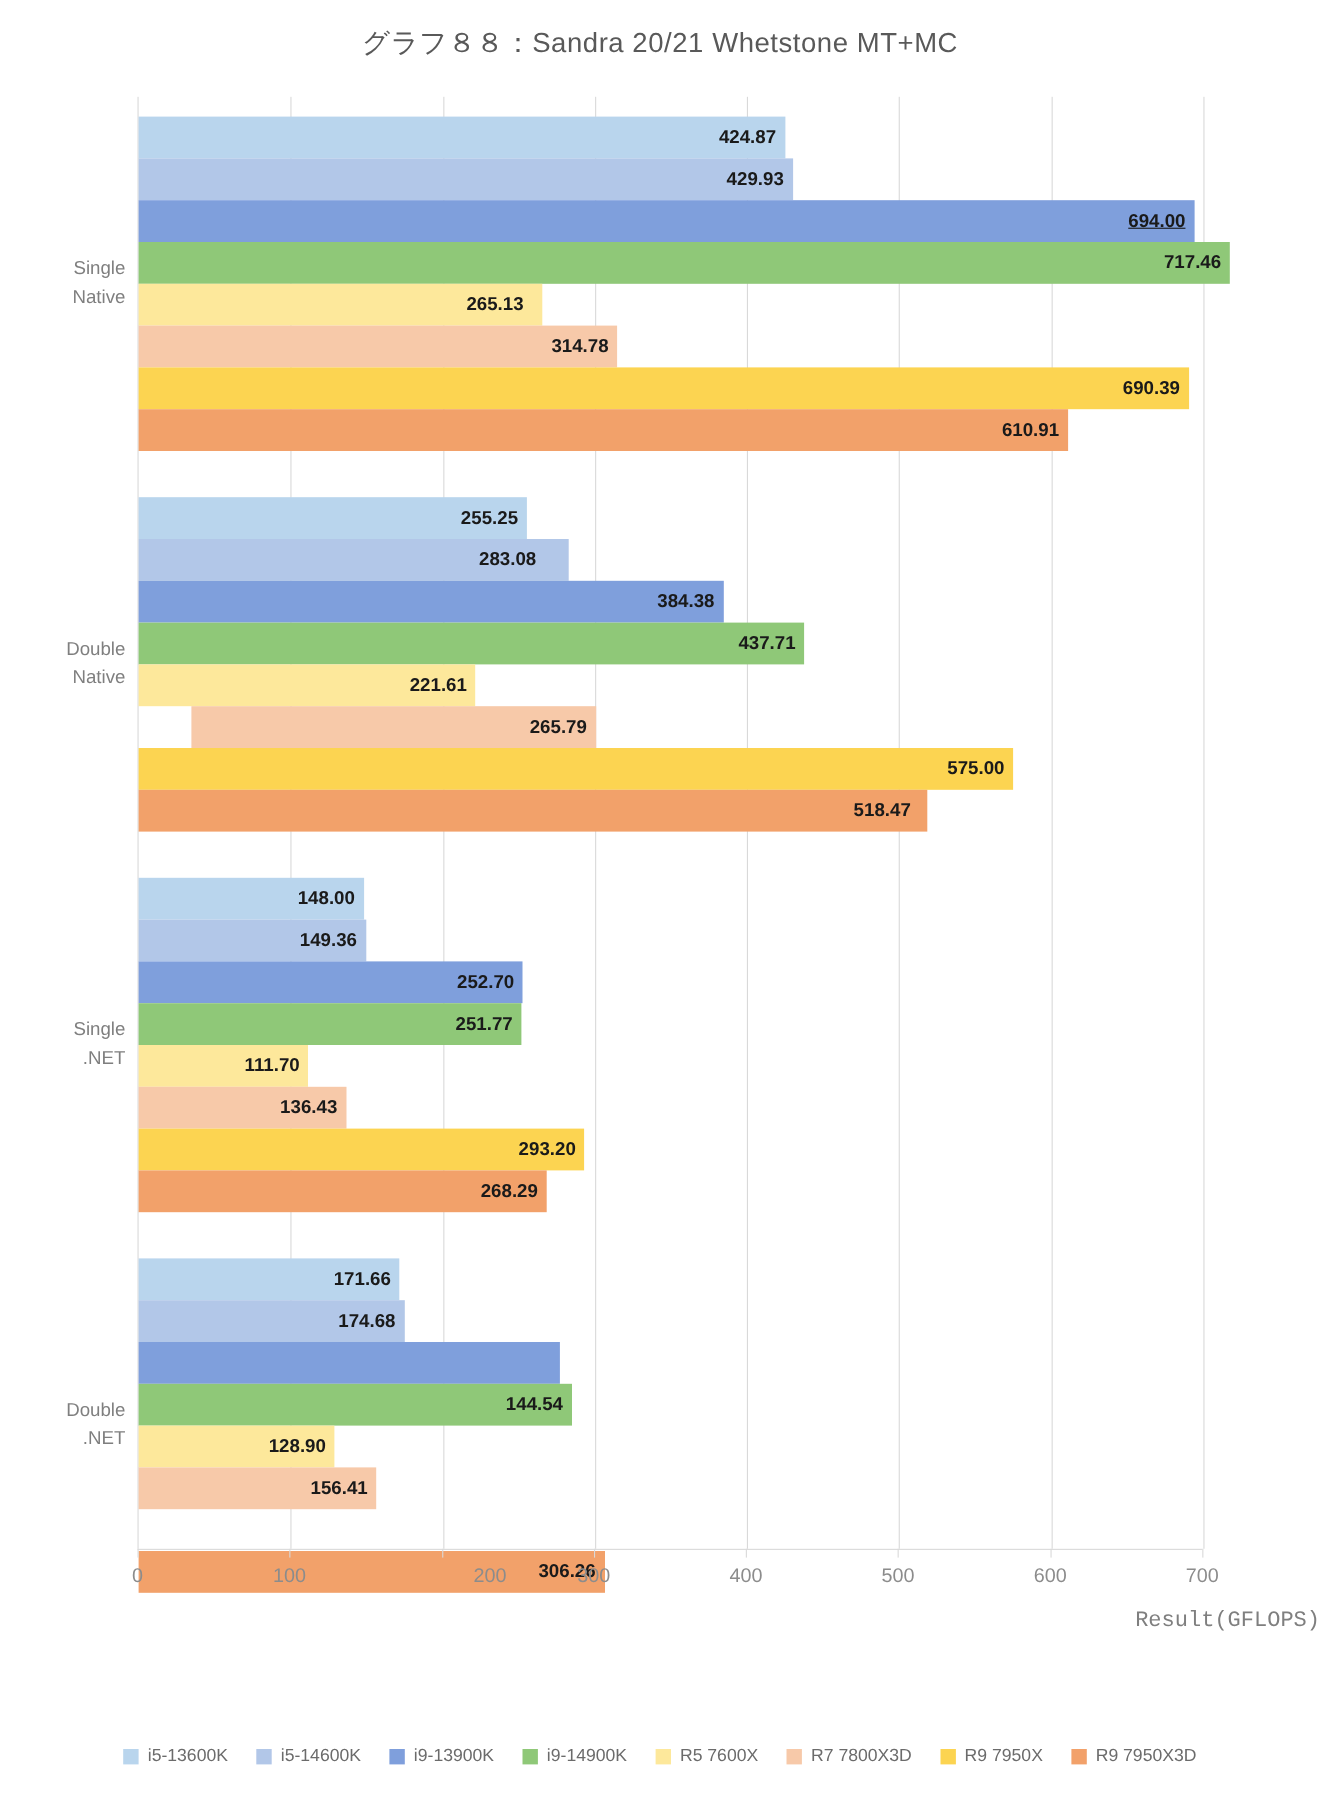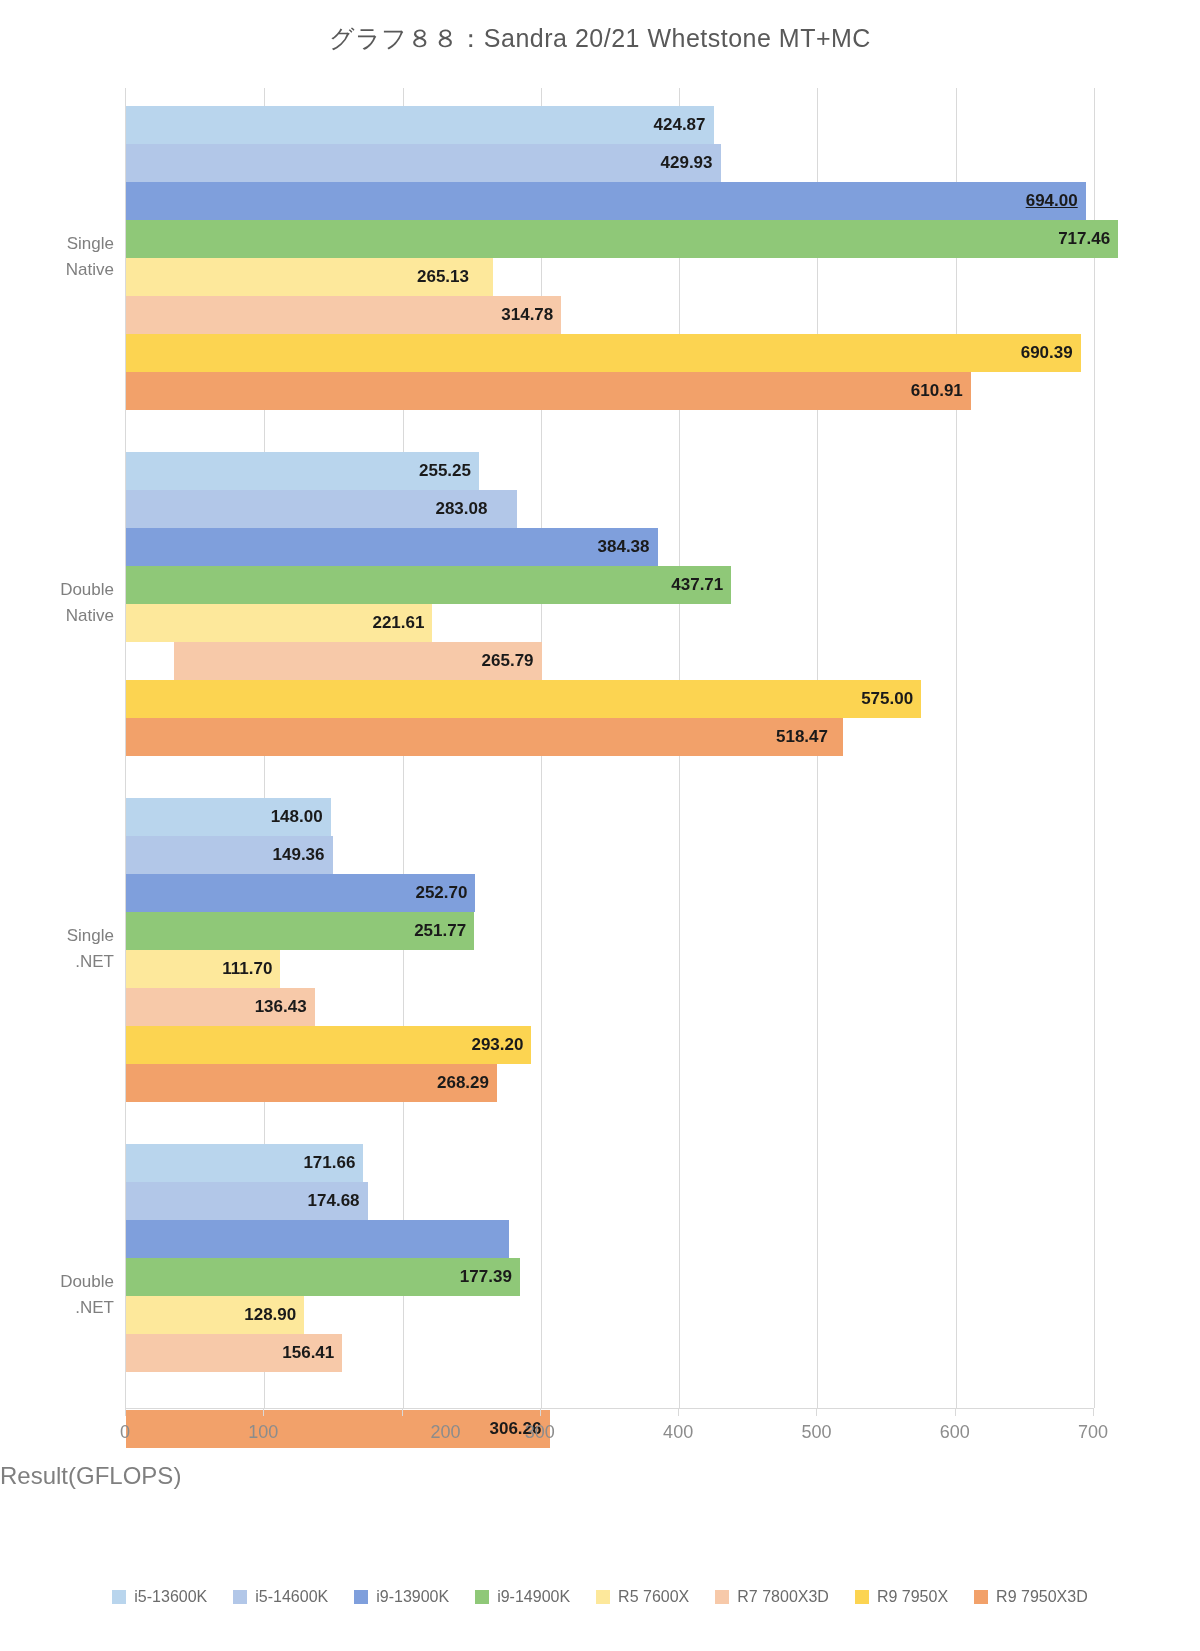--- a/index.html
+++ b/index.html
@@ -119,24 +119,25 @@
     font-size: 18px;
     color: #8c8c8c;
     transform: translateX(-50%);
     white-space: nowrap;
   }
   .x-axis-title {
     position: absolute;
     top: 1462px;
     left: 0;
     width: 1200px;
-    text-align: left;
-    font-size: 24px;
+    text-align: right;
+    font-size: 20px;
     color: #7f7f7f;
     white-space: nowrap;
+    font-family: Liberation Mono, monospace;
   }
 
   
   .legend {
     position: absolute;
     left: 0;
     top: 1588px;
     width: 1200px;
     display: flex;
     justify-content: center;
@@ -186,21 +187,21 @@
         <div class="bar-row" style="top: 94px; width: 968px;">
           <div class="bar" title="i9-13900K: 694.00" style="width: 959.703px; background: rgb(127, 159, 220);"></div>
           <div class="bar-value" style="left: 877.703px; width: 74px; text-align: right; text-decoration: underline;">694.00</div>
         </div>
         <div class="bar-row" style="top: 132px; width: 968px;">
           <div class="bar" title="i9-14900K: 717.46" style="width: 992.145px; background: rgb(143, 200, 120);"></div>
           <div class="bar-value" style="left: 910.145px; width: 74px; text-align: right;">717.46</div>
         </div>
         <div class="bar-row" style="top: 170px; width: 968px;">
           <div class="bar" title="R5 7600X: 265.13" style="width: 366.637px; background: rgb(253, 232, 155);"></div>
-          <div class="bar-value" style="left: 291px; width: 74px; ">265.13</div>
+          <div class="bar-value" style="left: 276px; width: 74px; text-align: right;">265.13</div>
         </div>
         <div class="bar-row" style="top: 208px; width: 968px;">
           <div class="bar" title="R7 7800X3D: 314.78" style="width: 435.296px; background: rgb(247, 201, 169);"></div>
           <div class="bar-value" style="left: 353.296px; width: 74px; text-align: right;">314.78</div>
         </div>
         <div class="bar-row" style="top: 246px; width: 968px;">
           <div class="bar" title="R9 7950X: 690.39" style="width: 954.711px; background: rgb(252, 212, 81);"></div>
           <div class="bar-value" style="left: 872.711px; width: 74px; text-align: right;">690.39</div>
         </div>
         <div class="bar-row" style="top: 284px; width: 968px;">
@@ -278,21 +279,21 @@
         <div class="bar-row" style="top: 1094px; width: 968px;">
           <div class="bar" title="i5-14600K: 174.68" style="width: 241.557px; background: rgb(178, 199, 232);"></div>
           <div class="bar-value" style="left: 159.557px; width: 74px; text-align: right;">174.68</div>
         </div>
         <div class="bar-row" style="top: 1132px; width: 968px;">
           <div class="bar" title="i9-13900K: 277.20" style="width: 383.328px; background: rgb(127, 159, 220);"></div>
           <div class="bar-value" style="left: 286px; width: 74px; text-align: left; margin-top: 39px;">277.20</div>
         </div>
         <div class="bar-row" style="top: 1170px; width: 968px;">
           <div class="bar" title="i9-14900K: 284.81" style="width: 393.852px; background: rgb(143, 200, 120);"></div>
-          <div class="bar-value" style="left: 311.852px; width: 74px; text-align: right;">177.39</div>
+          <div class="bar-value" style="left: 311.852px; width: 74px; text-align: right;">144.54</div>
         </div>
         <div class="bar-row" style="top: 1208px; width: 968px;">
           <div class="bar" title="R5 7600X: 128.90" style="width: 178.25px; background: rgb(253, 232, 155);"></div>
           <div class="bar-value" style="left: 96.2503px; width: 74px; text-align: right;">128.90</div>
         </div>
         <div class="bar-row" style="top: 1246px; width: 968px;">
           <div class="bar" title="R7 7800X3D: 156.41" style="width: 216.293px; background: rgb(247, 201, 169);"></div>
           <div class="bar-value" style="left: 134.293px; width: 74px; text-align: right;">156.41</div>
         </div>
         <div class="bar-row" style="top: 1322px; width: 968px;">

